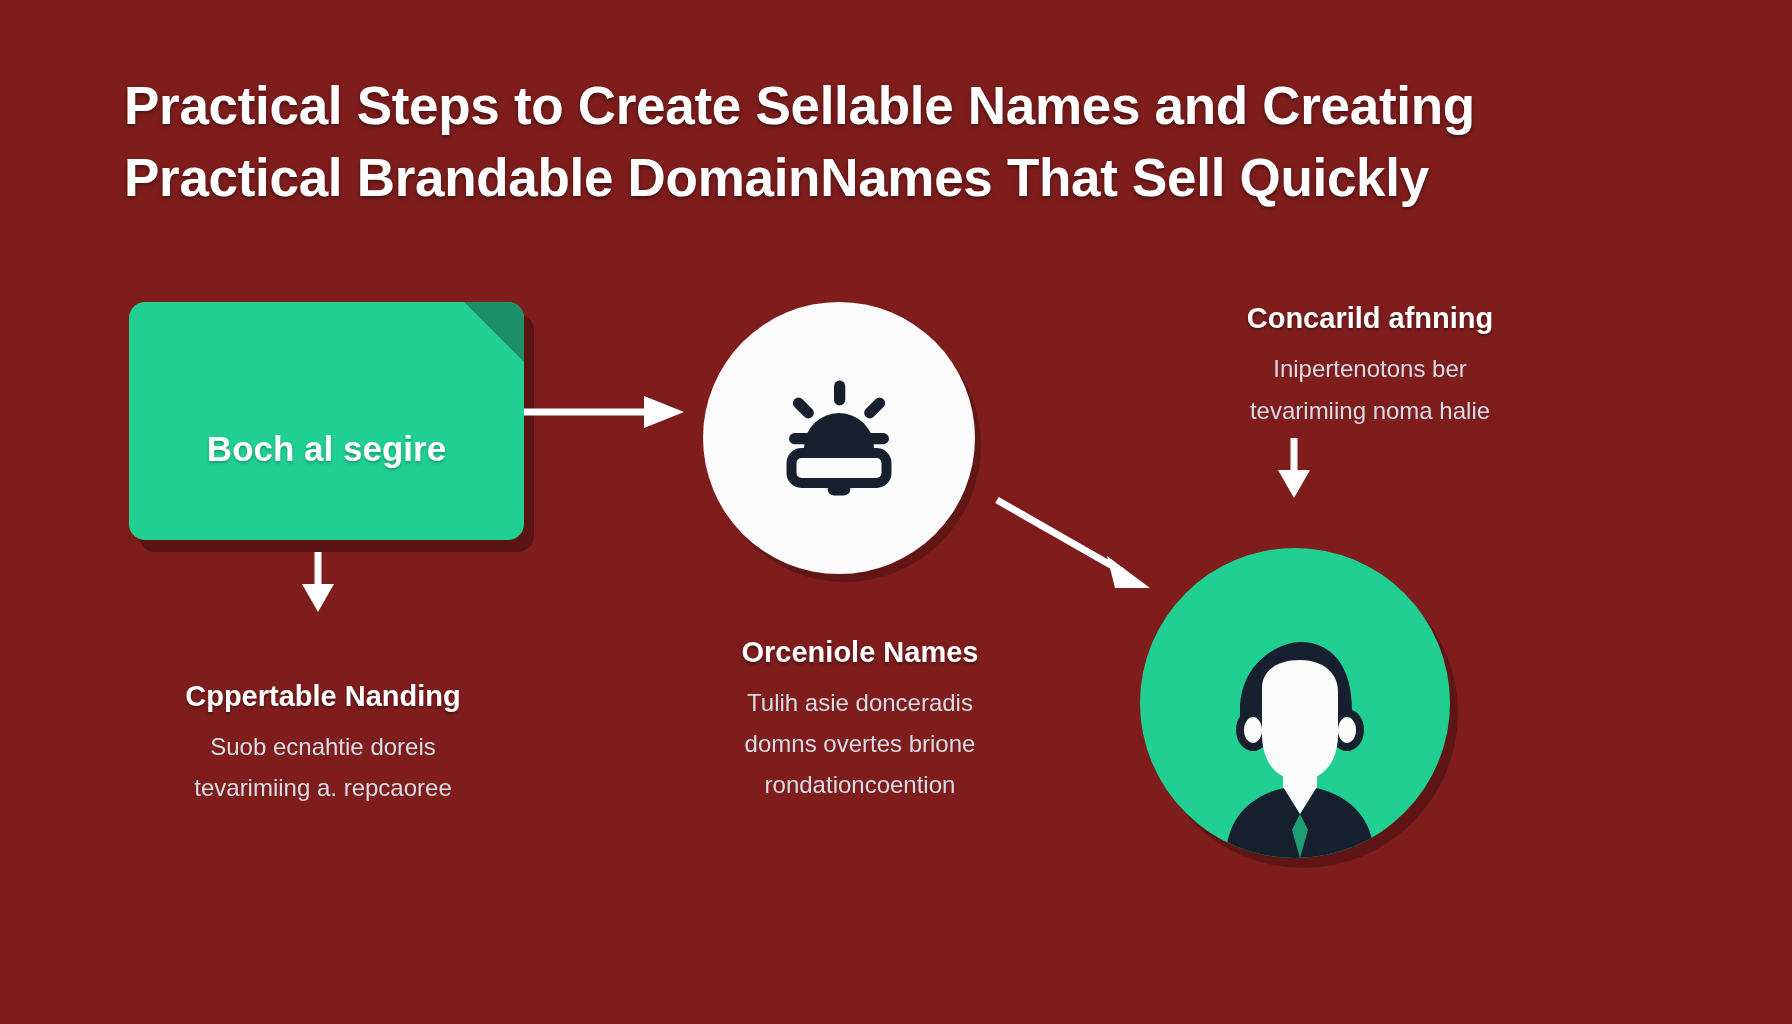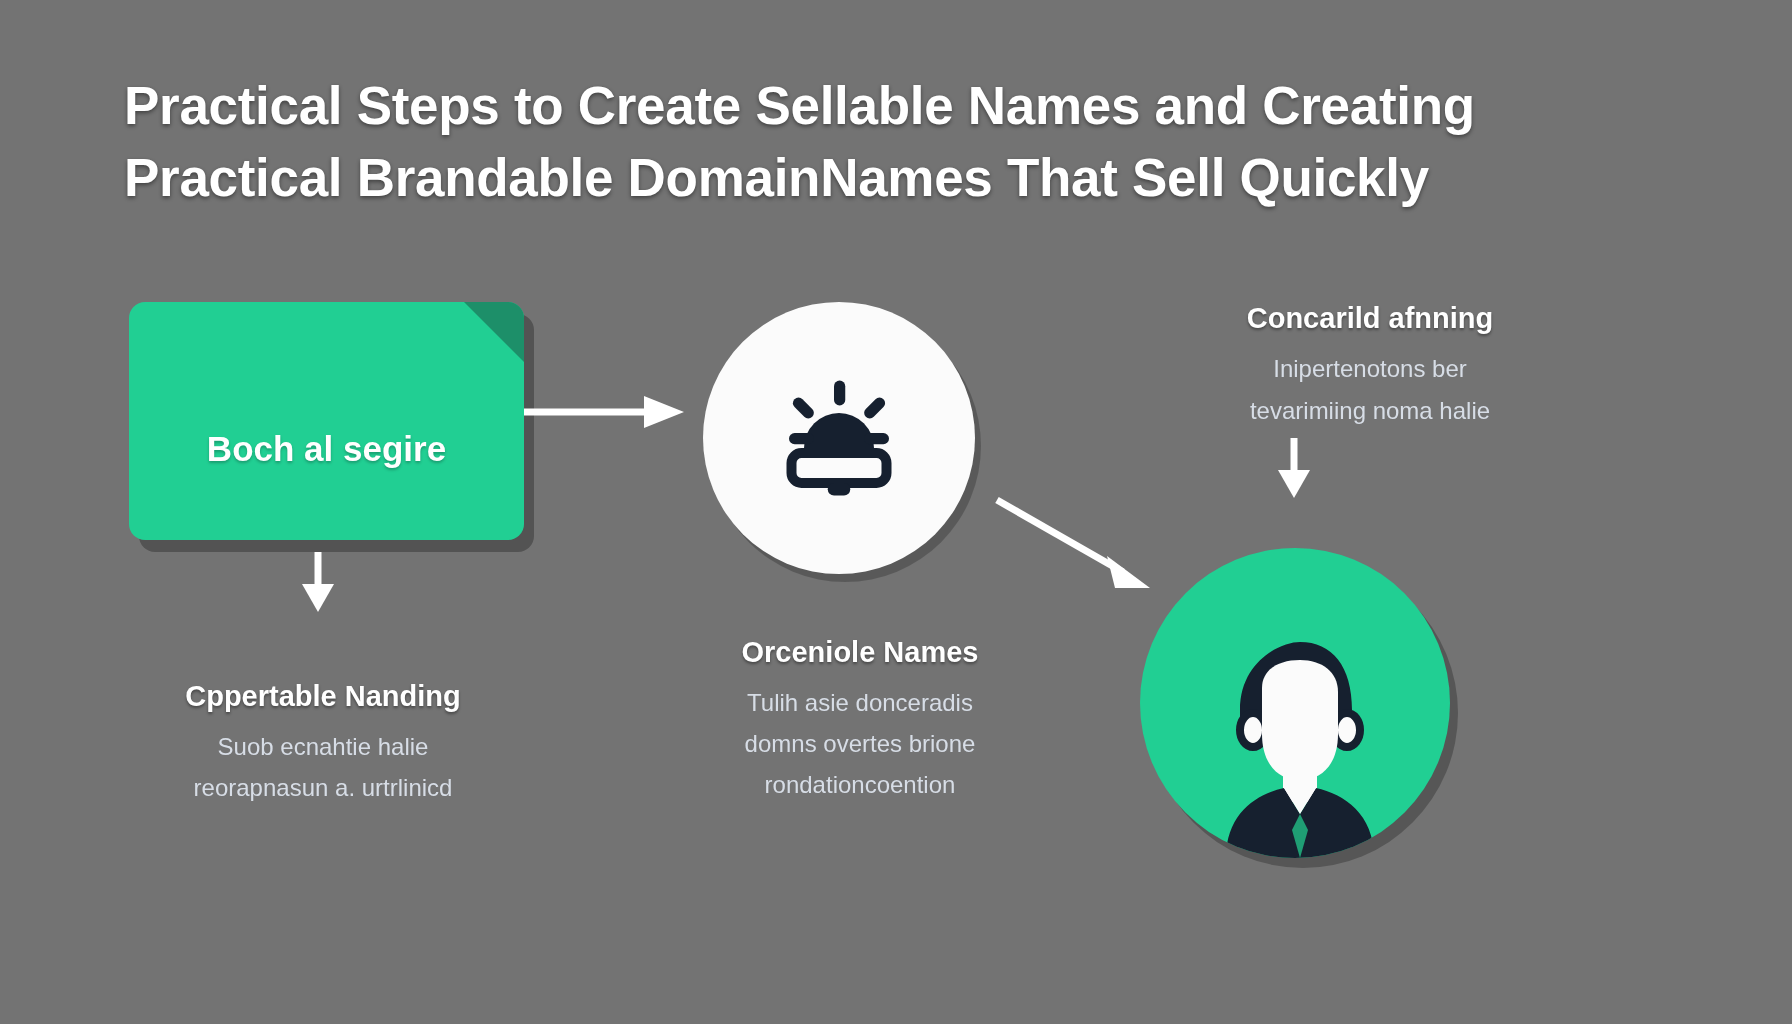--- a/index.html
+++ b/index.html
@@ -6,21 +6,21 @@
   html,body { width:1792px; height:1024px; }
   body {
     background:#141e2e;
     font-family:"Liberation Sans", sans-serif;
     overflow:hidden;
     position:relative;
   }
   #stage {
     position:absolute;
     inset:0;
-    background:#737373;
+    background:#7f1d1d;
   }
 
   
   .title-block {
     position:absolute;
     left:124px;
     top:70px;
     width:1560px;
   }
   .title-line {
@@ -222,22 +222,22 @@
 
         <path d="M104 170 L120 196 L136 170 L128 166 L120 182 L112 166 Z" fill="#fbfbfb"></path>
 
         <path d="M120 196 L112 212 L120 240 L128 212 Z" fill="#1f9e74"></path>
       </svg>
     </span>
   </div>
 
   <div class="caption caption-left">
     <h3>Cppertable Nanding</h3>
-    <p>Suob ecnahtie halie</p>
-    <p>reorapnasun a. urtrlinicd</p>
+    <p>Suob ecnahtie doreis</p>
+    <p>tevarimiing a. repcaoree</p>
   </div>
 
   <div class="caption caption-right">
     <h3>Concarild afnning</h3>
     <p>Inipertenotons ber</p>
     <p>tevarimiing noma halie</p>
   </div>
 
   <div class="caption caption-middle">
     <h3>Orceniole Names</h3>

